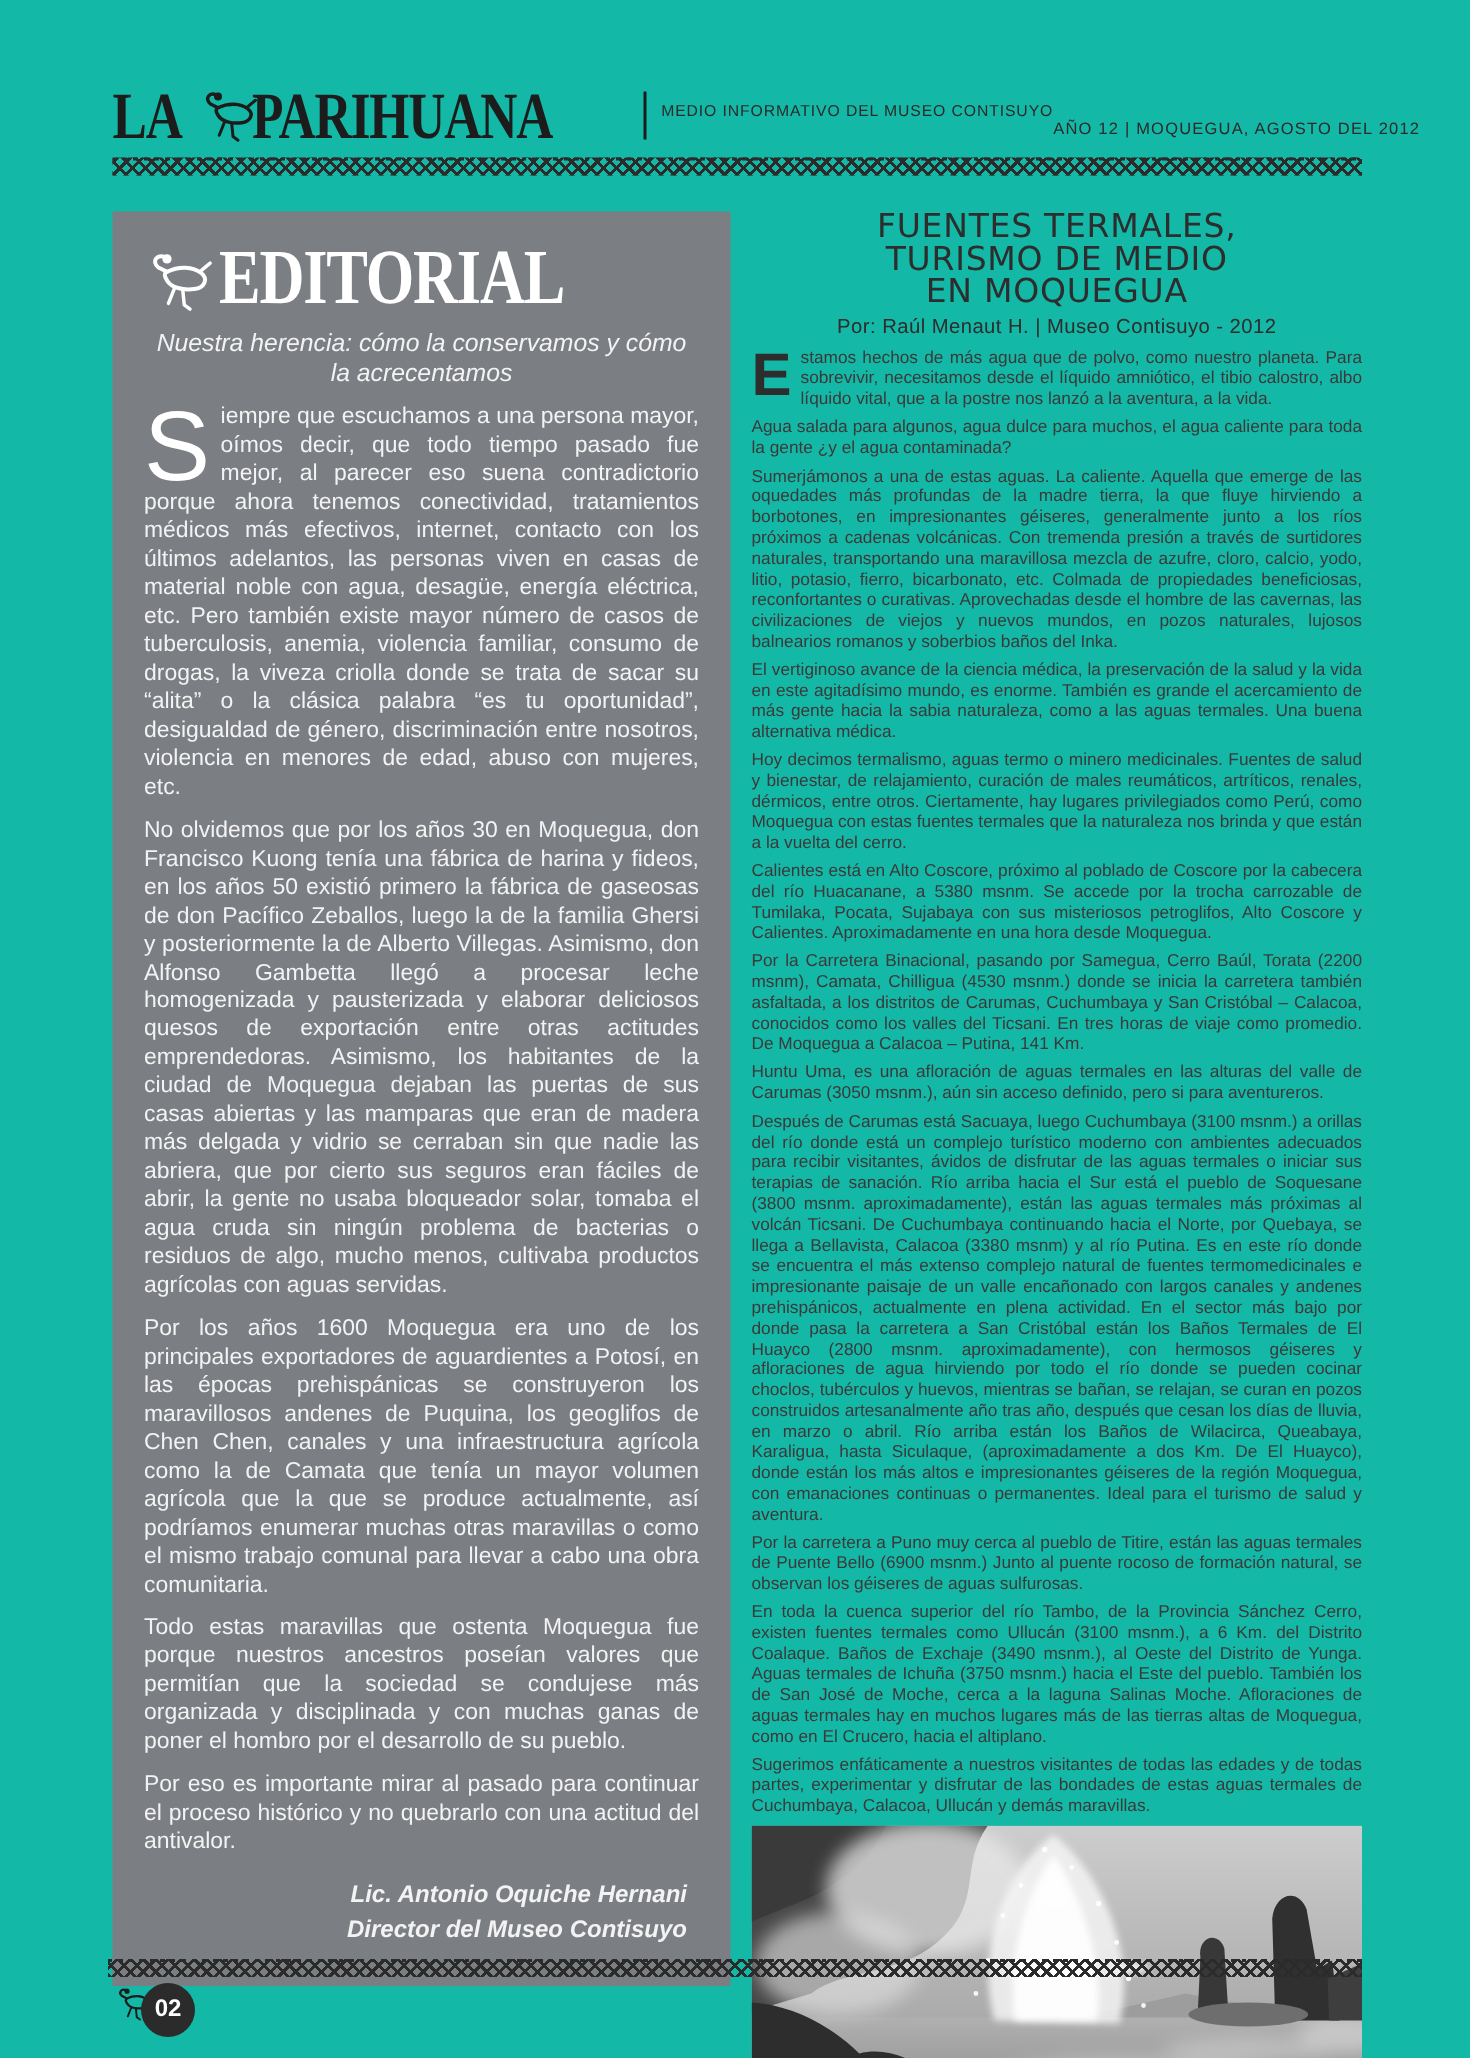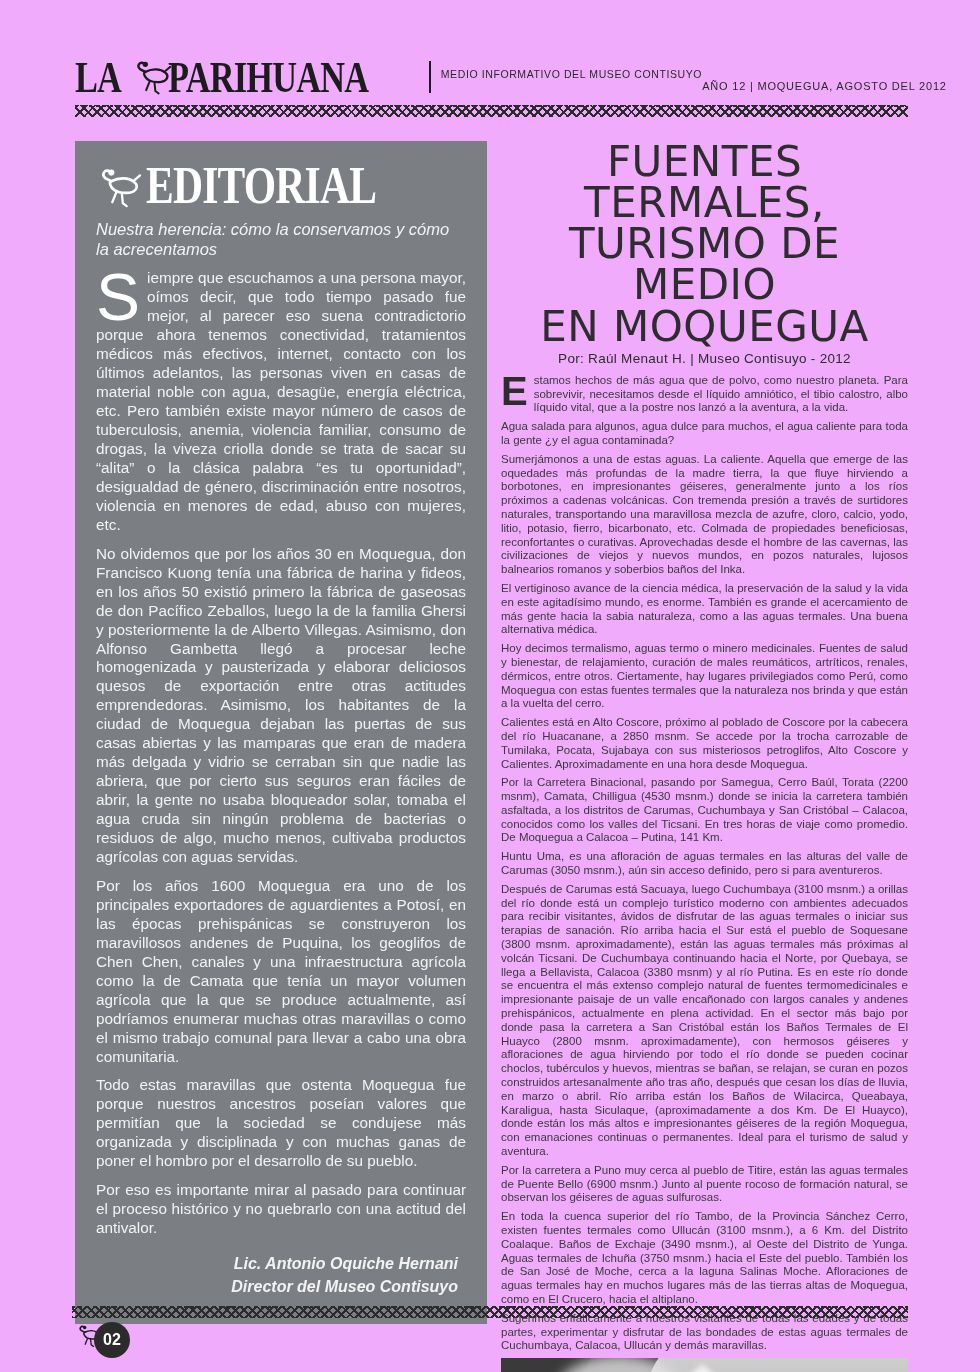--- a/index.html
+++ b/index.html
@@ -3,21 +3,21 @@
 <meta charset="utf-8">
 <style>
   * { margin: 0; padding: 0; box-sizing: border-box; }
   html, body { background: #fff; }
   body { font-family: "Liberation Sans", sans-serif; }
 
   .page {
     position: relative;
     width: 980px;
     height: 1372px;
-    background: #f0abfc;
+    background: #14b8a6;
     overflow: hidden;
     margin: 0 auto;
   }
 
   
   .masthead {
     margin: 56px 72px 0 75px;
     display: flex;
     align-items: flex-end;
     justify-content: space-between;
@@ -85,20 +85,21 @@
     transform: scaleX(0.8);
     transform-origin: left center;
     letter-spacing: -1px;
     color: #ffffff;
   }
   .ed-subtitle {
     font-style: italic;
     font-size: 16.5px;
     line-height: 1.2;
     margin-bottom: 10px;
+    text-align: center;
   }
   .ed-par {
     font-size: 15.3px;
     line-height: 1.24;
     text-align: justify;
     hyphens: none;
     margin-bottom: 10px;
   }
   .dropcap-ed {
     float: left;
@@ -119,21 +120,21 @@
   }
   .ed-sign + .ed-sign { margin-top: 0; }
 
   
   .article { flex: 1 1 auto; color: #3a3a3a; }
   .art-title {
     font-family: "DejaVu Sans", sans-serif;
     font-weight: normal;
     color: #2d2d2d;
     text-align: center;
-    font-size: 42px;
+    font-size: 22px;
     line-height: 0.98;
     letter-spacing: 0.5px;
   }
   .byline {
     text-align: center;
     font-size: 13.5px;
     color: #2d2d2d;
     margin: 4px 0 8px 0;
     letter-spacing: 0.3px;
   }
@@ -243,21 +244,21 @@
         <span style="display:block">TURISMO DE MEDIO</span>
         <span style="display:block">EN MOQUEGUA</span>
       </h1>
       <p class="byline">Por: Raúl Menaut H. | Museo Contisuyo - 2012</p>
 
       <p class="art-par"><span class="dropcap-art">E</span><span>stamos hechos de más agua que de polvo, como nuestro planeta. Para sobrevivir, necesitamos desde el líquido amniótico, el tibio calostro, albo líquido vital, que a la postre nos lanzó a la aventura, a la vida.</span></p>
       <p class="art-par">Agua salada para algunos, agua dulce para muchos, el agua caliente para toda la gente ¿y el agua contaminada?</p>
       <p class="art-par">Sumerjámonos a una de estas aguas. La caliente. Aquella que emerge de las oquedades más profundas de la madre tierra, la que fluye hirviendo a borbotones, en impresionantes géiseres, generalmente junto a los ríos próximos a cadenas volcánicas. Con tremenda presión a través de surtidores naturales, transportando una maravillosa mezcla de azufre, cloro, calcio, yodo, litio, potasio, fierro, bicarbonato, etc. Colmada de propiedades beneficiosas, reconfortantes o curativas. Aprovechadas desde el hombre de las cavernas, las civilizaciones de viejos y nuevos mundos, en pozos naturales, lujosos balnearios romanos y soberbios baños del Inka.</p>
       <p class="art-par">El vertiginoso avance de la ciencia médica, la preservación de la salud y la vida en este agitadísimo mundo, es enorme. También es grande el acercamiento de más gente hacia la sabia naturaleza, como a las aguas termales. Una buena alternativa médica.</p>
       <p class="art-par">Hoy decimos termalismo, aguas termo o minero medicinales. Fuentes de salud y bienestar, de relajamiento, curación de males reumáticos, artríticos, renales, dérmicos, entre otros. Ciertamente, hay lugares privilegiados como Perú, como Moquegua con estas fuentes termales que la naturaleza nos brinda y que están a la vuelta del cerro.</p>
-      <p class="art-par">Calientes está en Alto Coscore, próximo al poblado de Coscore por la cabecera del río Huacanane, a 2850 msnm. Se accede por la trocha carrozable de Tumilaka, Pocata, Sujabaya con sus misteriosos petroglifos, Alto Coscore y Calientes. Aproximadamente en una hora desde Moquegua.</p>
+      <p class="art-par">Calientes está en Alto Coscore, próximo al poblado de Coscore por la cabecera del río Huacanane, a 5380 msnm. Se accede por la trocha carrozable de Tumilaka, Pocata, Sujabaya con sus misteriosos petroglifos, Alto Coscore y Calientes. Aproximadamente en una hora desde Moquegua.</p>
       <p class="art-par">Por la Carretera Binacional, pasando por Samegua, Cerro Baúl, Torata (2200 msnm), Camata, Chilligua (4530 msnm.) donde se inicia la carretera también asfaltada, a los distritos de Carumas, Cuchumbaya y San Cristóbal – Calacoa, conocidos como los valles del Ticsani. En tres horas de viaje como promedio. De Moquegua a Calacoa – Putina, 141 Km.</p>
       <p class="art-par">Huntu Uma, es una afloración de aguas termales en las alturas del valle de Carumas (3050 msnm.), aún sin acceso definido, pero si para aventureros.</p>
       <p class="art-par">Después de Carumas está Sacuaya, luego Cuchumbaya (3100 msnm.) a orillas del río donde está un complejo turístico moderno con ambientes adecuados para recibir visitantes, ávidos de disfrutar de las aguas termales o iniciar sus terapias de sanación. Río arriba hacia el Sur está el pueblo de Soquesane (3800 msnm. aproximadamente), están las aguas termales más próximas al volcán Ticsani. De Cuchumbaya continuando hacia el Norte, por Quebaya, se llega a Bellavista, Calacoa (3380 msnm) y al río Putina. Es en este río donde se encuentra el más extenso complejo natural de fuentes termomedicinales e impresionante paisaje de un valle encañonado con largos canales y andenes prehispánicos, actualmente en plena actividad. En el sector más bajo por donde pasa la carretera a San Cristóbal están los Baños Termales de El Huayco (2800 msnm. aproximadamente), con hermosos géiseres y afloraciones de agua hirviendo por todo el río donde se pueden cocinar choclos, tubérculos y huevos, mientras se bañan, se relajan, se curan en pozos construidos artesanalmente año tras año, después que cesan los días de lluvia, en marzo o abril. Río arriba están los Baños de Wilacirca, Queabaya, Karaligua, hasta Siculaque, (aproximadamente a dos Km. De El Huayco), donde están los más altos e impresionantes géiseres de la región Moquegua, con emanaciones continuas o permanentes. Ideal para el turismo de salud y aventura.</p>
       <p class="art-par">Por la carretera a Puno muy cerca al pueblo de Titire, están las aguas termales de Puente Bello (6900 msnm.) Junto al puente rocoso de formación natural, se observan los géiseres de aguas sulfurosas.</p>
       <p class="art-par">En toda la cuenca superior del río Tambo, de la Provincia Sánchez Cerro, existen fuentes termales como Ullucán (3100 msnm.), a 6 Km. del Distrito Coalaque. Baños de Exchaje (3490 msnm.), al Oeste del Distrito de Yunga. Aguas termales de Ichuña (3750 msnm.) hacia el Este del pueblo. También los de San José de Moche, cerca a la laguna Salinas Moche. Afloraciones de aguas termales hay en muchos lugares más de las tierras altas de Moquegua, como en El Crucero, hacia el altiplano.</p>
       <p class="art-par">Sugerimos enfáticamente a nuestros visitantes de todas las edades y de todas partes, experimentar y disfrutar de las bondades de estas aguas termales de Cuchumbaya, Calacoa, Ullucán y demás maravillas.</p>
 
       <figure class="photo">
         <svg viewBox="0 0 408 214" preserveAspectRatio="none">
           <defs>

